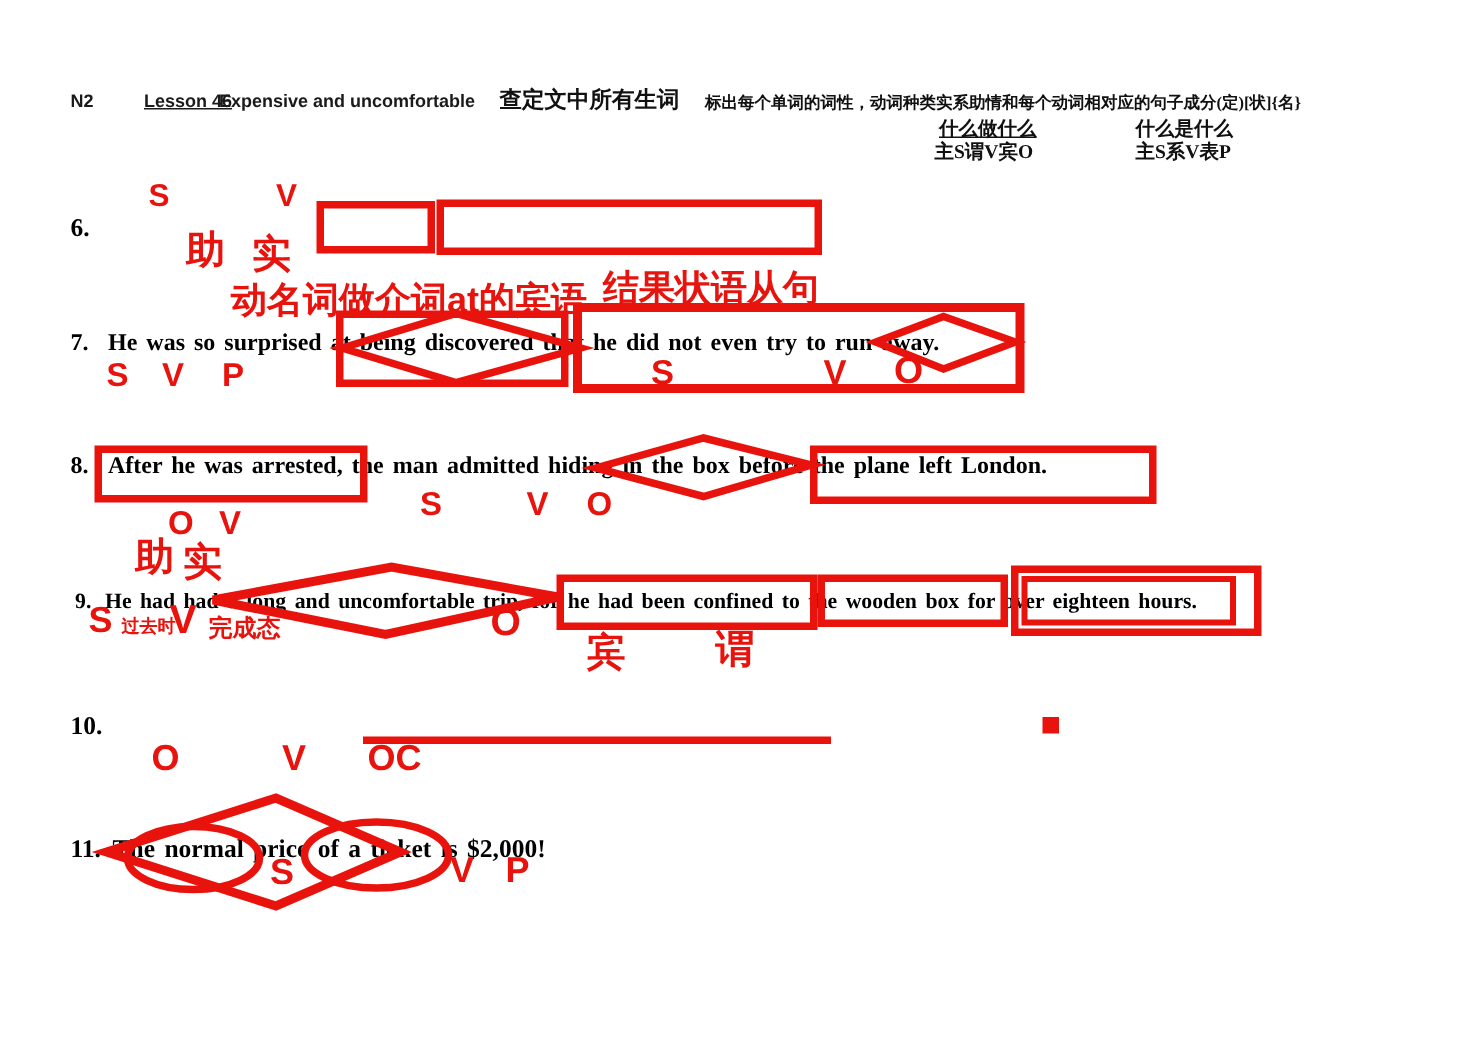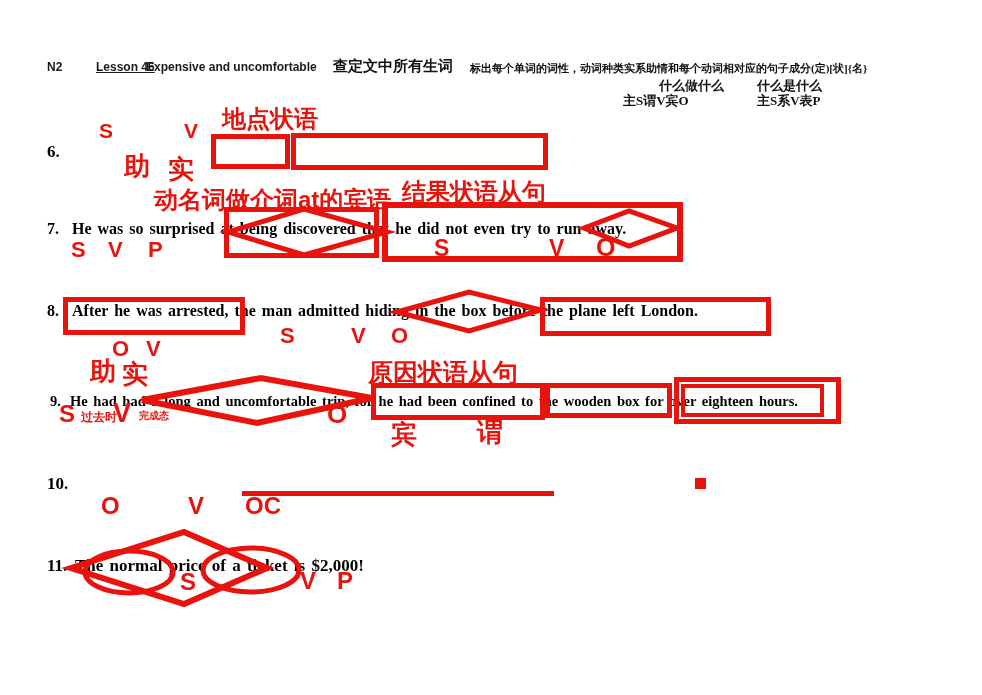--- a/index.html
+++ b/index.html
@@ -24,26 +24,25 @@
 </head>
 <body>
 
 <div id="page">
 
   <span class="abs hdr" style="left:47px;top:60px;">N2</span>
   <span class="abs hdr" style="left:96px;top:60px;text-decoration:underline;">Lesson 46</span>
   <span class="abs hdr" style="left:146px;top:60px;">Expensive and uncomfortable</span>
   <span class="abs kai-big" style="left:333px;top:57px;">查定文中所有生词</span>
   <span class="abs kai-small" style="left:470px;top:61px;">标出每个单词的词性，动词种类实系助情和每个动词相对应的句子成分(定)[状]{名}</span>
-  <span class="abs kai-mid" style="left:659px;top:77px;">什么做什么</span>
+  <span class="abs kai-mid" style="left:626px;top:77px;text-decoration:underline;">什么做什么</span>
   <span class="abs kai-mid" style="left:757px;top:77px;">什么是什么</span>
   <span class="abs kai-mid" style="left:623px;top:92px;text-align:center;">主S谓V宾O</span>
   <span class="abs kai-mid" style="left:757px;top:92px;">主S系V表P</span>
 
-  <span class="abs red" style="left:222px;top:103px;font-size:24px;">地点状语</span>
   <span class="abs red" style="left:99px;top:119px;font-size:21px;">S</span>
   <span class="abs red" style="left:184px;top:119px;font-size:21px;">V</span>
   <span class="abs sent f17" style="left:47px;top:142px;">6.</span>
   <div class="rbox" style="left:211px;top:134px;width:79px;height:35px;"></div>
   <div class="rbox" style="left:291px;top:133px;width:257px;height:37px;"></div>
   <span class="abs red" style="left:124px;top:149px;font-size:26px;">助</span>
   <span class="abs red" style="left:168px;top:152px;font-size:26px;">实</span>
 
   <span class="abs red" style="left:154px;top:184px;font-size:24px;">动名词做介词at的宾语</span>
   <span class="abs red" style="left:402px;top:176px;font-size:24px;">结果状语从句</span>
@@ -63,27 +62,26 @@
   <div class="rbox" style="left:63px;top:297px;width:182px;height:38px;"></div>
   <div class="rbox" style="left:540px;top:297px;width:231px;height:39px;"></div>
   <span class="abs red" style="left:112px;top:336px;font-size:22px;">O</span>
   <span class="abs red" style="left:146px;top:336px;font-size:22px;">V</span>
   <span class="abs red" style="left:90px;top:354px;font-size:26px;">助</span>
   <span class="abs red" style="left:122px;top:357px;font-size:26px;">实</span>
   <span class="abs red" style="left:280px;top:323px;font-size:22px;">S</span>
   <span class="abs red" style="left:351px;top:323px;font-size:22px;">V</span>
   <span class="abs red" style="left:391px;top:323px;font-size:22px;">O</span>
 
-  <span class="abs red" style="left:368px;top:356px;font-size:25px;">原因状语从句</span>
   <span class="abs sent f15" style="left:50px;top:393px;">9.</span>
   <span class="abs sent f15" style="left:70px;top:393px;">He had had a long and uncomfortable trip, for he had been confined to the wooden box for over eighteen hours.</span>
   <span class="abs red" style="left:59px;top:400px;font-size:24px;">S</span>
   <span class="abs red" style="left:81px;top:409px;font-size:12px;">过去时</span>
   <span class="abs red" style="left:113px;top:398px;font-size:27px;">V</span>
-  <span class="abs red" style="left:139px;top:409px;font-size:10px;">完成态</span>
+  <span class="abs red" style="left:139px;top:409px;font-size:16px;">完成态</span>
   <span class="abs red" style="left:327px;top:399px;font-size:26px;">O</span>
   <div class="rbox" style="left:371px;top:383px;width:174px;height:37px;"></div>
   <div class="rbox" style="left:545px;top:383px;width:127px;height:35px;"></div>
   <div class="rbox" style="left:674px;top:377px;width:167px;height:47px;"></div>
   <div class="rbox" style="left:681px;top:384px;width:143px;height:33px;border-width:4px;"></div>
   <span class="abs red" style="left:391px;top:417px;font-size:26px;">宾</span>
   <span class="abs red" style="left:477px;top:415px;font-size:26px;">谓</span>
 
   <span class="abs sent f17" style="left:47px;top:474px;">10.</span>
   <div class="underline-mark" style="left:242px;top:491px;width:312px;height:5px;"></div>

